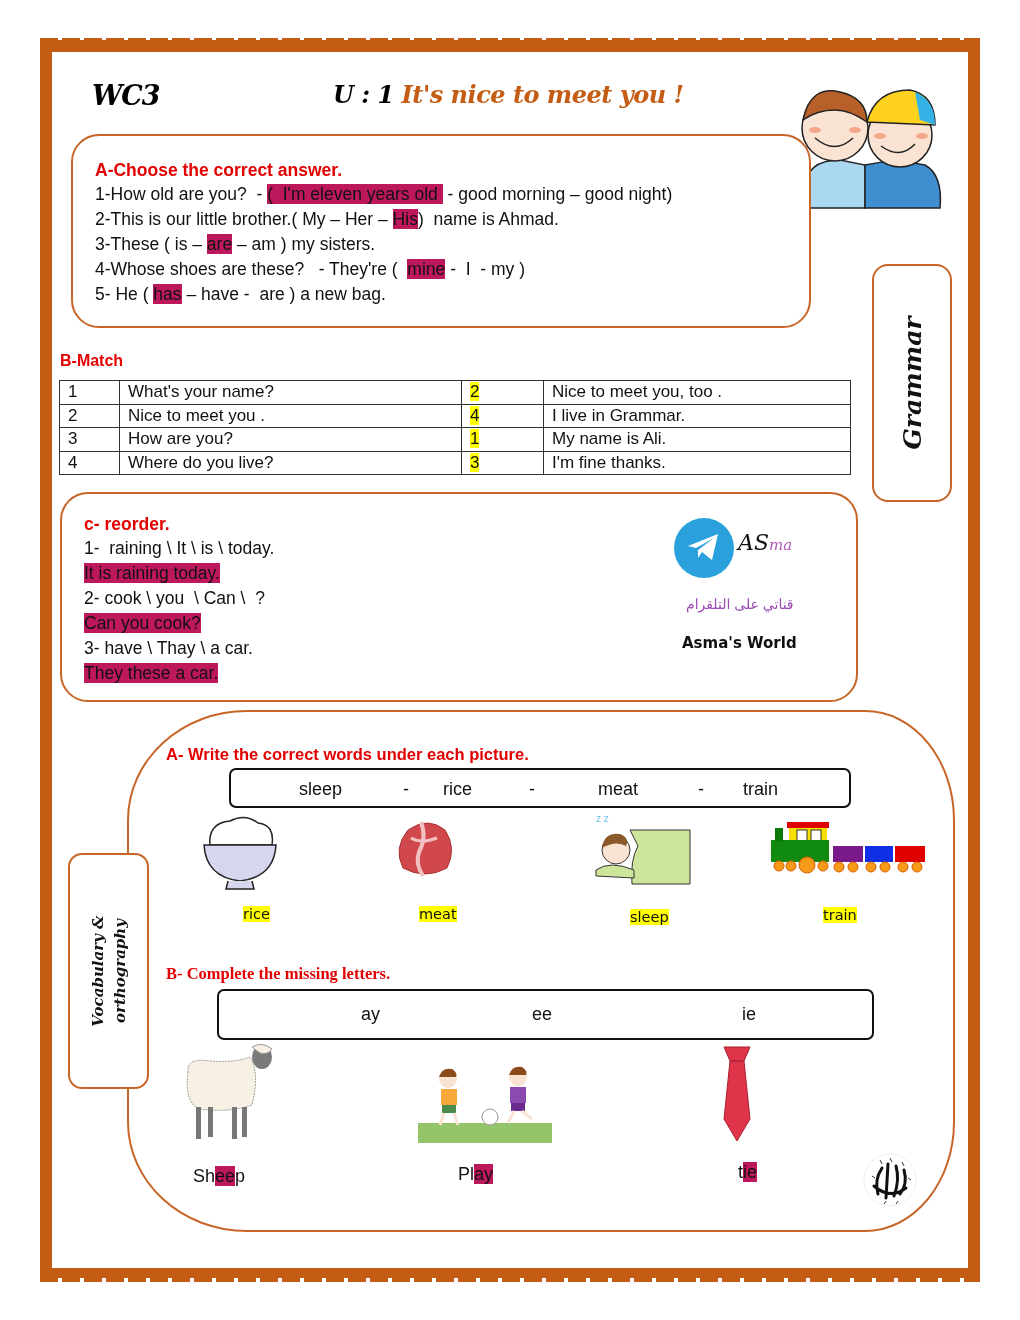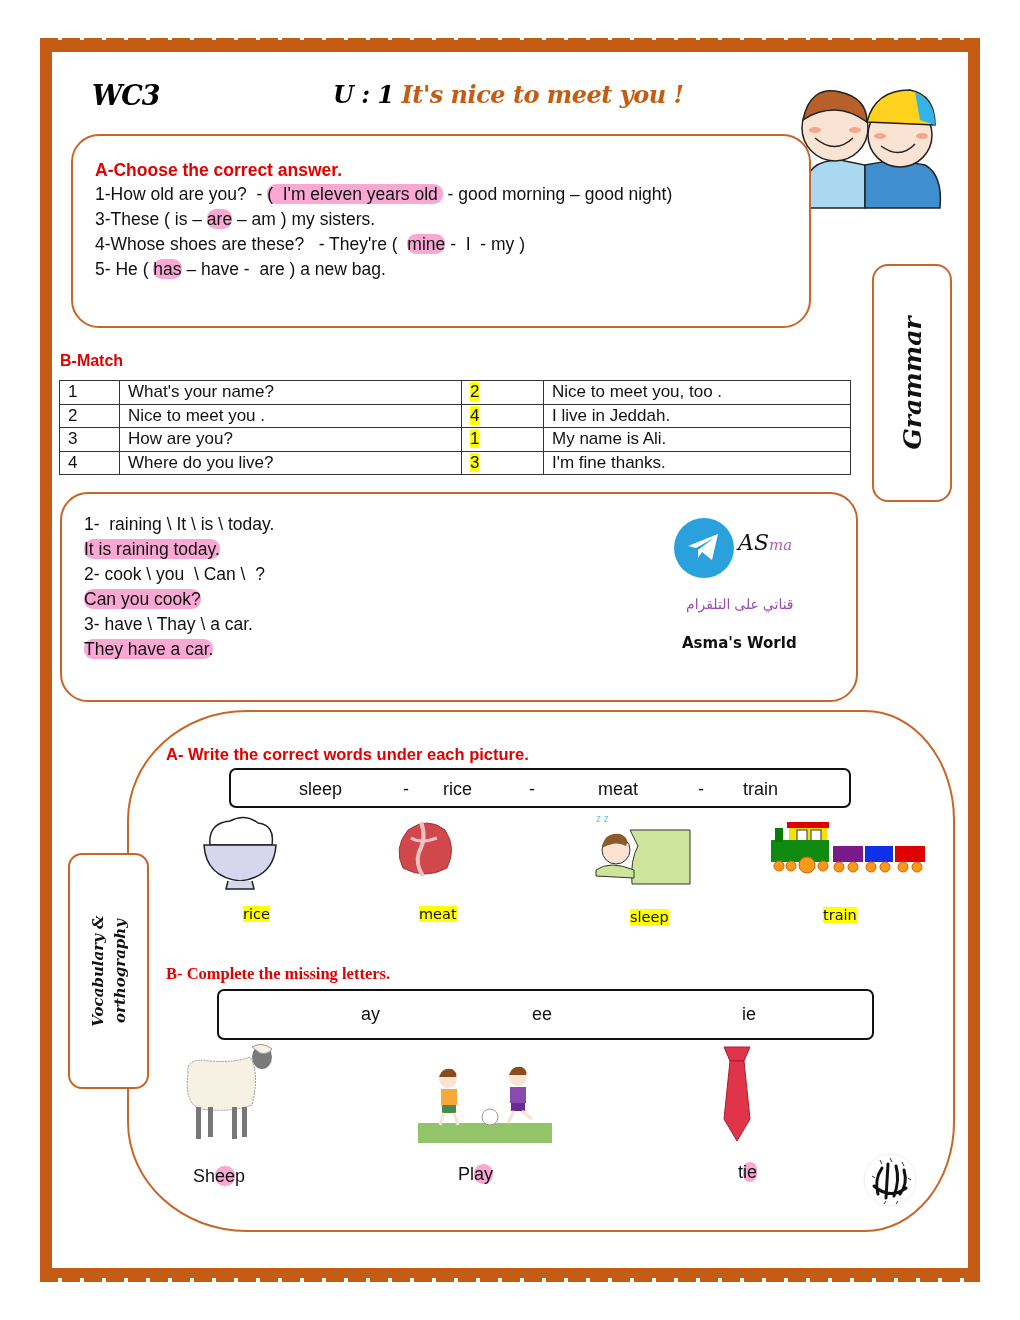--- a/index.html
+++ b/index.html
@@ -18,21 +18,21 @@
   .frame-jag-top { top: 38px; }
   .frame-jag-bot { top: 1278px; }
 
   .hdr-wc { position: absolute; left: 92px; top: 80px; font-family: "DejaVu Serif", serif; font-style: italic; font-weight: bold; font-size: 27px; letter-spacing: -1px; color: #000; }
   .hdr-title { position: absolute; left: 333px; top: 80px; font-family: "DejaVu Serif", serif; font-style: italic; font-weight: bold; font-size: 24px; letter-spacing: -0.5px; }
   .hdr-title .u { color: #000; }
   .hdr-title .t { color: #c45c14; }
 
   .box { position: absolute; border: 2px solid #c8662a; border-radius: 28px; background: #fff; }
   .red { color: #e30000; font-weight: bold; }
-  .hl { background: #f9a8d4; border-radius: 9px; }
+  .hl { background: #be185d; }
 
   .sec-a { left: 60px; top: 134px; width: 740px; height: 194px; padding: 22px 0 0 22px; margin-left: 11px; }
   .sec-a .line { font-size: 17.5px; line-height: 25px; white-space: pre; }
   .sec-a .title { font-size: 17.5px; line-height: 24px; }
 
   .bmatch-title { position: absolute; left: 60px; top: 352px; font-size: 16px; }
   table.match { position: absolute; left: 59px; top: 380px; width: 792px; border-collapse: collapse; font-size: 17px; }
   table.match td { border: 1px solid #333; height: 23.5px; padding: 0 0 0 8px; line-height: 22px; }
   table.match td.n1 { width: 60px; }
   table.match td.q { width: 342px; }
@@ -97,20 +97,21 @@
   <path d="M86 66 Q105 80 120 64" stroke="#222" stroke-width="1.5" fill="none"></path>
   <ellipse cx="20" cy="50" rx="6" ry="3" fill="#f3a78a"></ellipse>
     <ellipse cx="60" cy="50" rx="6" ry="3" fill="#f3a78a"></ellipse>
   <ellipse cx="85" cy="56" rx="6" ry="3" fill="#f3a78a"></ellipse>
     <ellipse cx="127" cy="56" rx="6" ry="3" fill="#f3a78a"></ellipse>
 </svg>
 
 <div class="box sec-a">
   <div class="title red">A-Choose the correct answer.</div>
   <div class="line"><span>1-How old are you?  - </span><span class="hl">(  I'm eleven years old </span><span> - good morning – good night)</span></div>
+  <div class="line"><span>2-This is our little brother.( My – Her – </span><span class="hl">His</span><span>)  name is Ahmad.</span></div>
   <div class="line"><span>3-These ( is – </span><span class="hl">are</span><span> – am ) my sisters.</span></div>
   <div class="line"><span>4-Whose shoes are these?   - They're (  </span><span class="hl">mine</span><span> -  I  - my )</span></div>
   <div class="line"><span>5- He ( </span><span class="hl">has</span><span> – have -  are ) a new bag.</span></div>
 </div>
 
 <div class="box grammar-tab">
   <div class="vertical">Grammar</div>
 </div>
 
 <div class="bmatch-title red">B-Match</div>
@@ -119,44 +120,45 @@
       <tr>
     <td class="n1">1</td>
     <td class="q">What's your name?</td>
     <td class="n2"><span>2</span></td>
     <td>Nice to meet you, too .</td>
   </tr>
   <tr>
     <td class="n1">2</td>
     <td class="q">Nice to meet you .</td>
     <td class="n2"><span>4</span></td>
-    <td>I live in Jeddah.</td>
+    <td>I live in Grammar.</td>
   </tr>
   <tr>
     <td class="n1">3</td>
     <td class="q">How are you?</td>
     <td class="n2"><span>1</span></td>
     <td>My name is Ali.</td>
   </tr>
   <tr>
     <td class="n1">4</td>
     <td class="q">Where do you live?</td>
     <td class="n2"><span>3</span></td>
     <td>I'm fine thanks.</td>
   </tr>
 </tbody>
   </table>
 
 <div class="box sec-c">
+  <div class="title red">c- reorder.</div>
   <div class="line">1-  raining \ It \ is \ today.</div>
   <div class="line"><span class="hl">It is raining today.</span></div>
   <div class="line">2- cook \ you  \ Can \  ?</div>
   <div class="line"><span class="hl">Can you cook?</span></div>
   <div class="line">3- have \ Thay \ a car.</div>
-  <div class="line"><span class="hl">They have a car.</span></div>
+  <div class="line"><span class="hl">They these a car.</span></div>
 </div>
 
 <div class="tg">
   <svg width="34" height="30" viewBox="0 0 34 30">
     <path d="M2 14 L32 2 L26 28 L16 20 L12 26 L12 18 L28 6 L10 16 Z" fill="#ffffff"></path>
   </svg>
 </div>
 <div class="asma-logo"><span>AS</span><span class="ma">ma</span></div>
 <div class="arabic">قناتي على التلقرام</div>
 <div class="asma-world">Asma's World</div>

